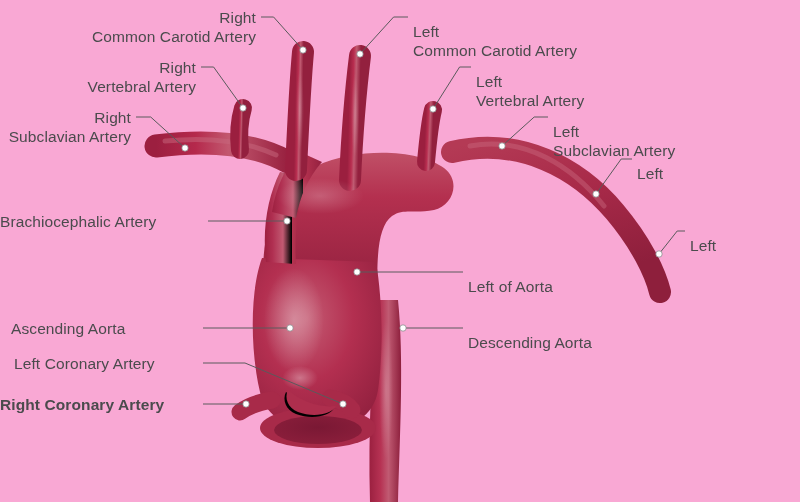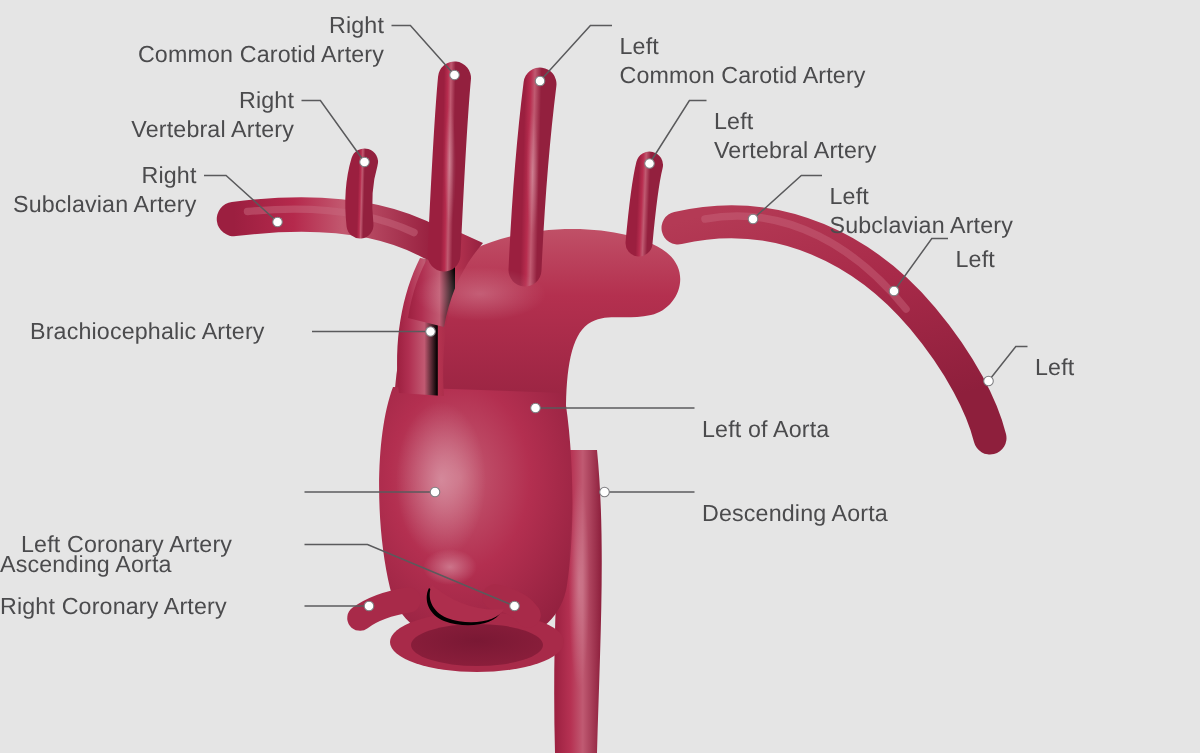--- a/index.html
+++ b/index.html
@@ -4,21 +4,21 @@
 <style>
   html, body {
     margin: 0;
     padding: 0;
     background: #ffffff;
   }
   #canvas {
     position: relative;
     width: 800px;
     height: 502px;
-    background: #e5e5e5;
+    background: #f9a8d4;
     overflow: hidden;
     font-family: "Liberation Sans", sans-serif;
   }
   #artwork {
     position: absolute;
     left: 0; top: 0;
     width: 800px;
     height: 502px;
   }
   .label {
@@ -196,21 +196,21 @@
   </svg>
 
   <div id="labels-layer">
       <div class="label right-align" style="top: 8px; left: 0px; width: 256px;"><div>Right</div><div>Common Carotid Artery</div></div>
       <div class="label left-align" style="top: 8px; left: 413px;"><div>Left</div><div>Common Carotid Artery</div></div>
       <div class="label right-align" style="top: 58px; left: 0px; width: 196px;"><div>Right</div><div>Vertebral Artery</div></div>
       <div class="label left-align" style="top: 58px; left: 476px;"><div>Left</div><div>Vertebral Artery</div></div>
       <div class="label right-align" style="top: 108px; left: 0px; width: 131px;"><div>Right</div><div>Subclavian Artery</div></div>
       <div class="label left-align" style="top: 108px; left: 553px;"><div>Left</div><div>Subclavian Artery</div></div>
       <div class="label left-align" style="top: 150px; left: 637px;"><div>Left</div></div>
-      <div class="label right-align" style="top: 212px; left: 0px; width: 31px; padding-left: 20px;"><div>Brachiocephalic Artery</div></div>
+      <div class="label right-align" style="top: 212px; left: 0px; width: 31px;"><div>Brachiocephalic Artery</div></div>
       <div class="label left-align" style="top: 222px; left: 690px;"><div>Left</div></div>
       <div class="label left-align" style="top: 263px; left: 468px;"><div>Left of Aorta</div></div>
-      <div class="label right-align" style="top: 319px; left: 0px; width: 101px; margin-top: 48px;"><div>Ascending Aorta</div></div>
+      <div class="label right-align" style="top: 319px; left: 11px; width: 101px;"><div>Ascending Aorta</div></div>
       <div class="label left-align" style="top: 319px; left: 468px;"><div>Descending Aorta</div></div>
       <div class="label right-align" style="top: 354px; left: 0px; width: 48px; padding-left: 14px;"><div>Left Coronary Artery</div></div>
-      <div class="label right-align" style="top: 395px; left: 0px; width: 35px;"><div>Right Coronary Artery</div></div>
+      <div class="label right-align" style="top: 395px; left: 0px; width: 35px; font-weight: bold;"><div>Right Coronary Artery</div></div>
     </div>
 </div>
 
 </body></html>

